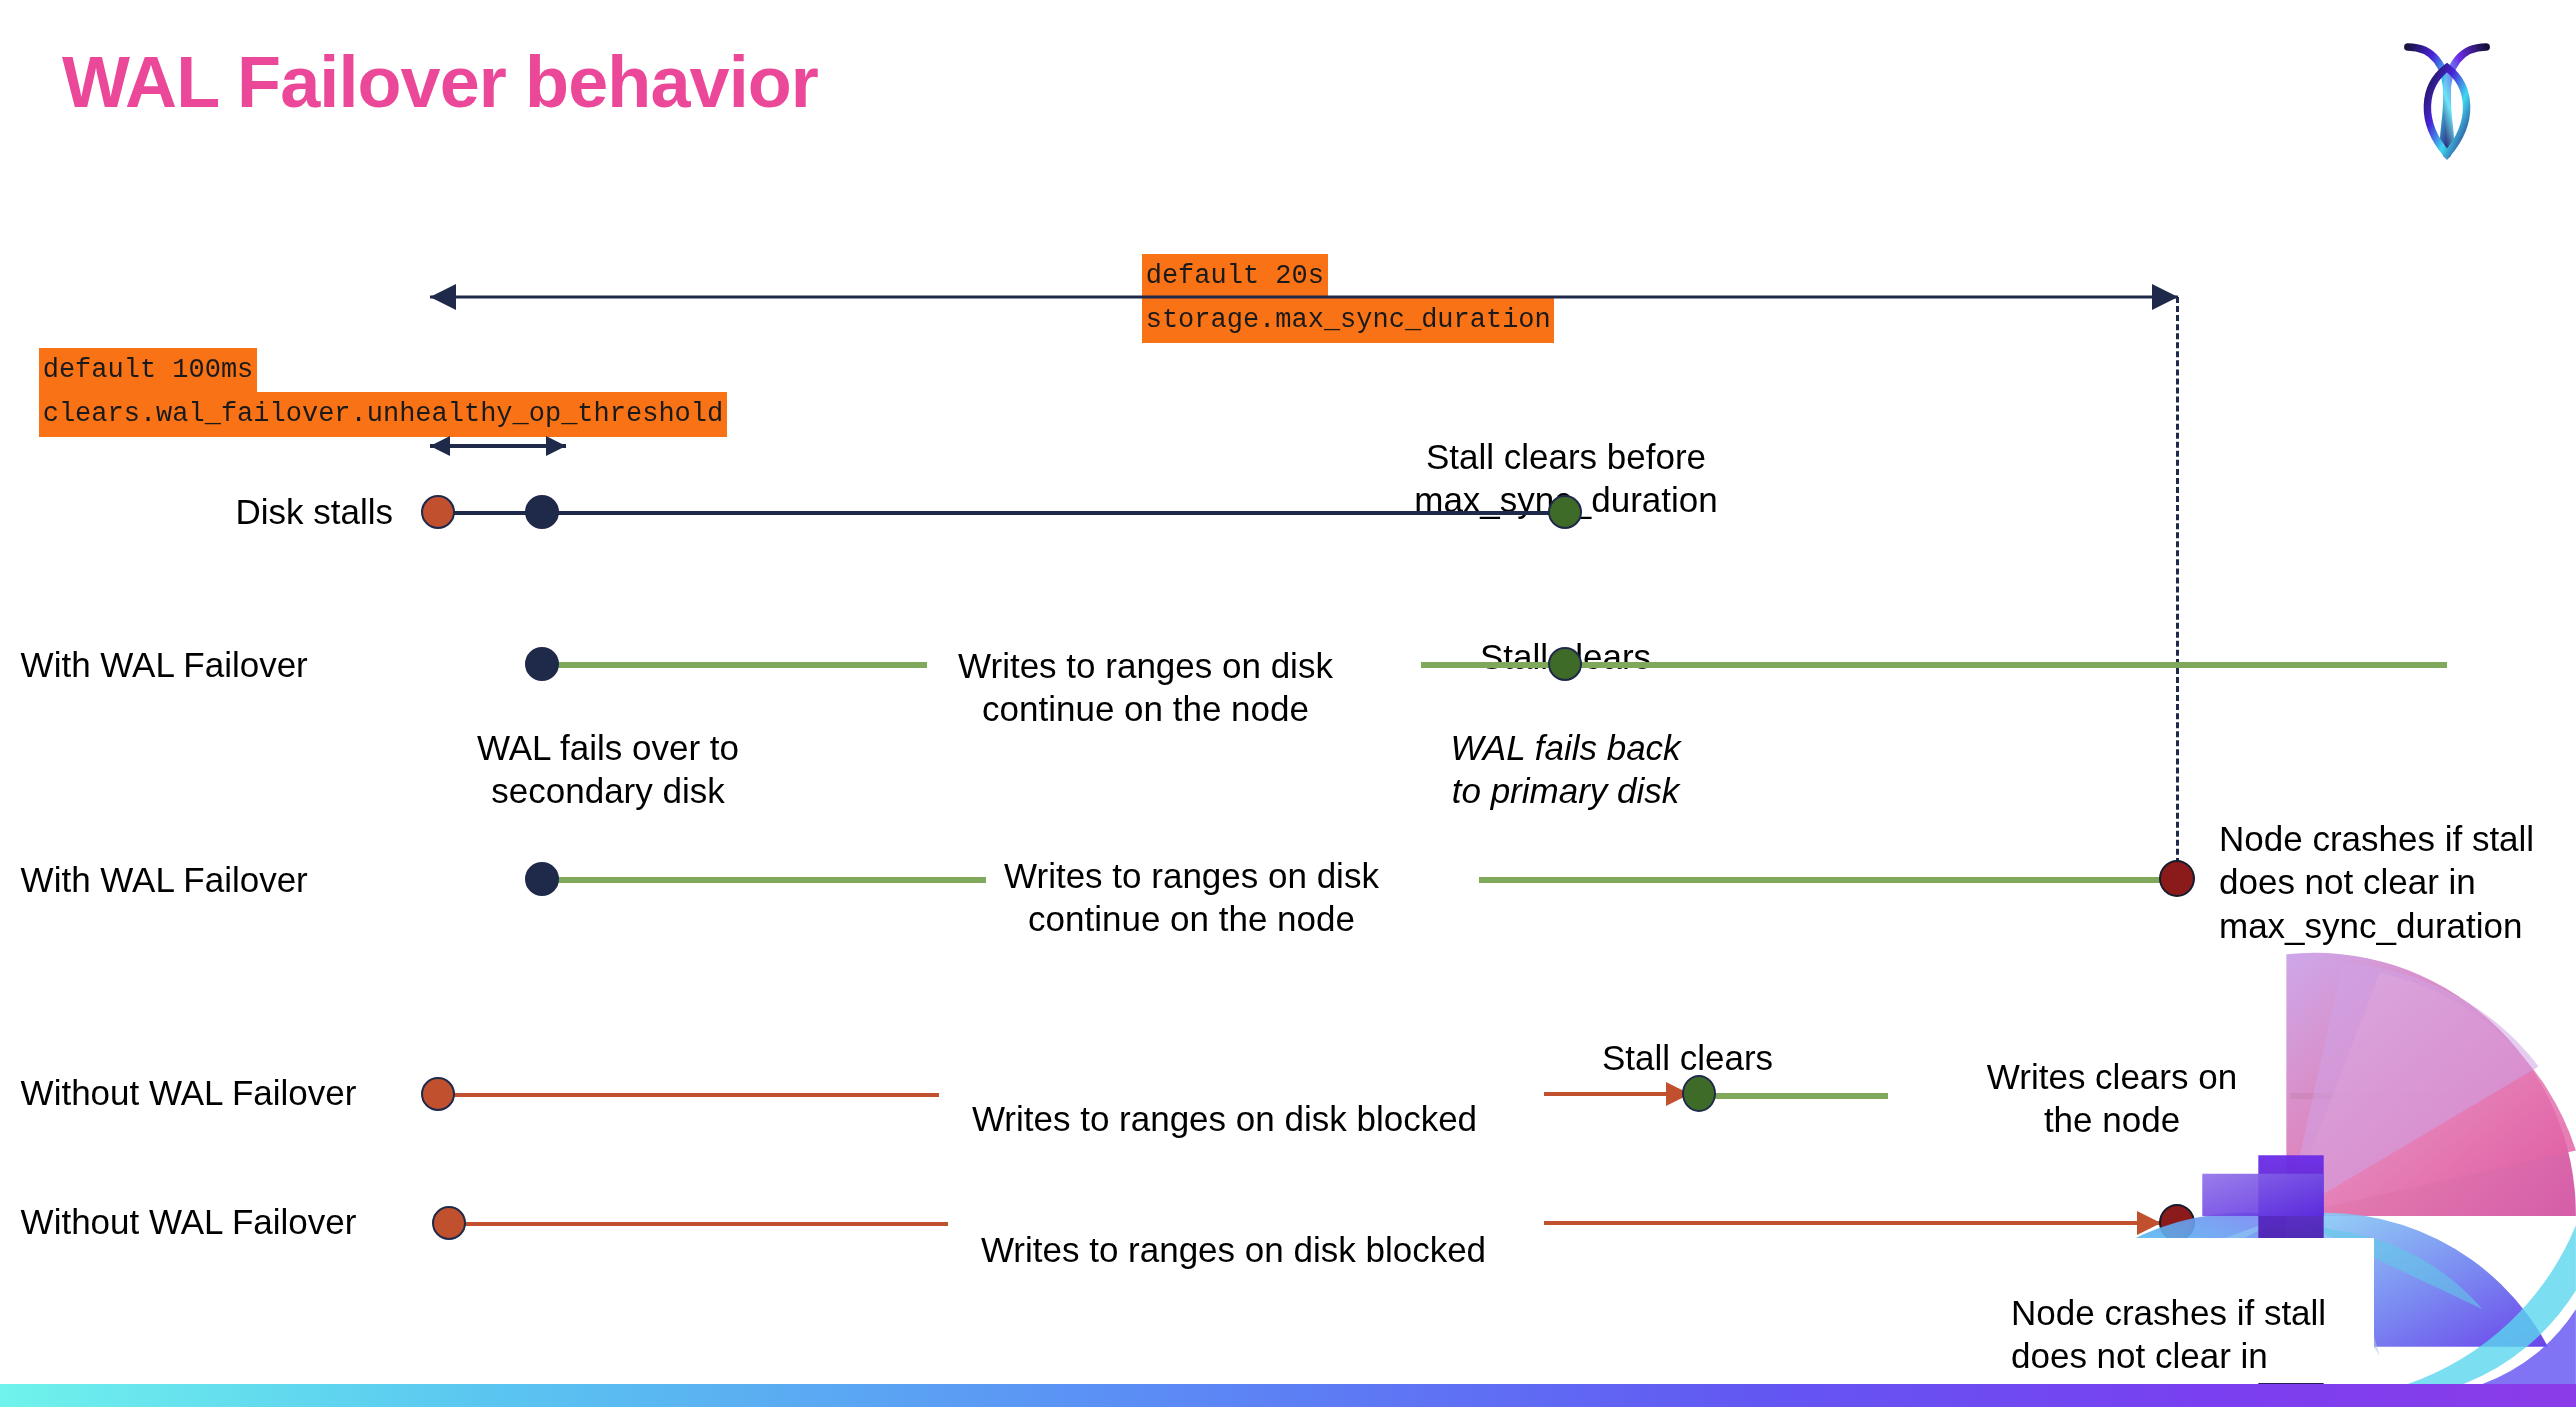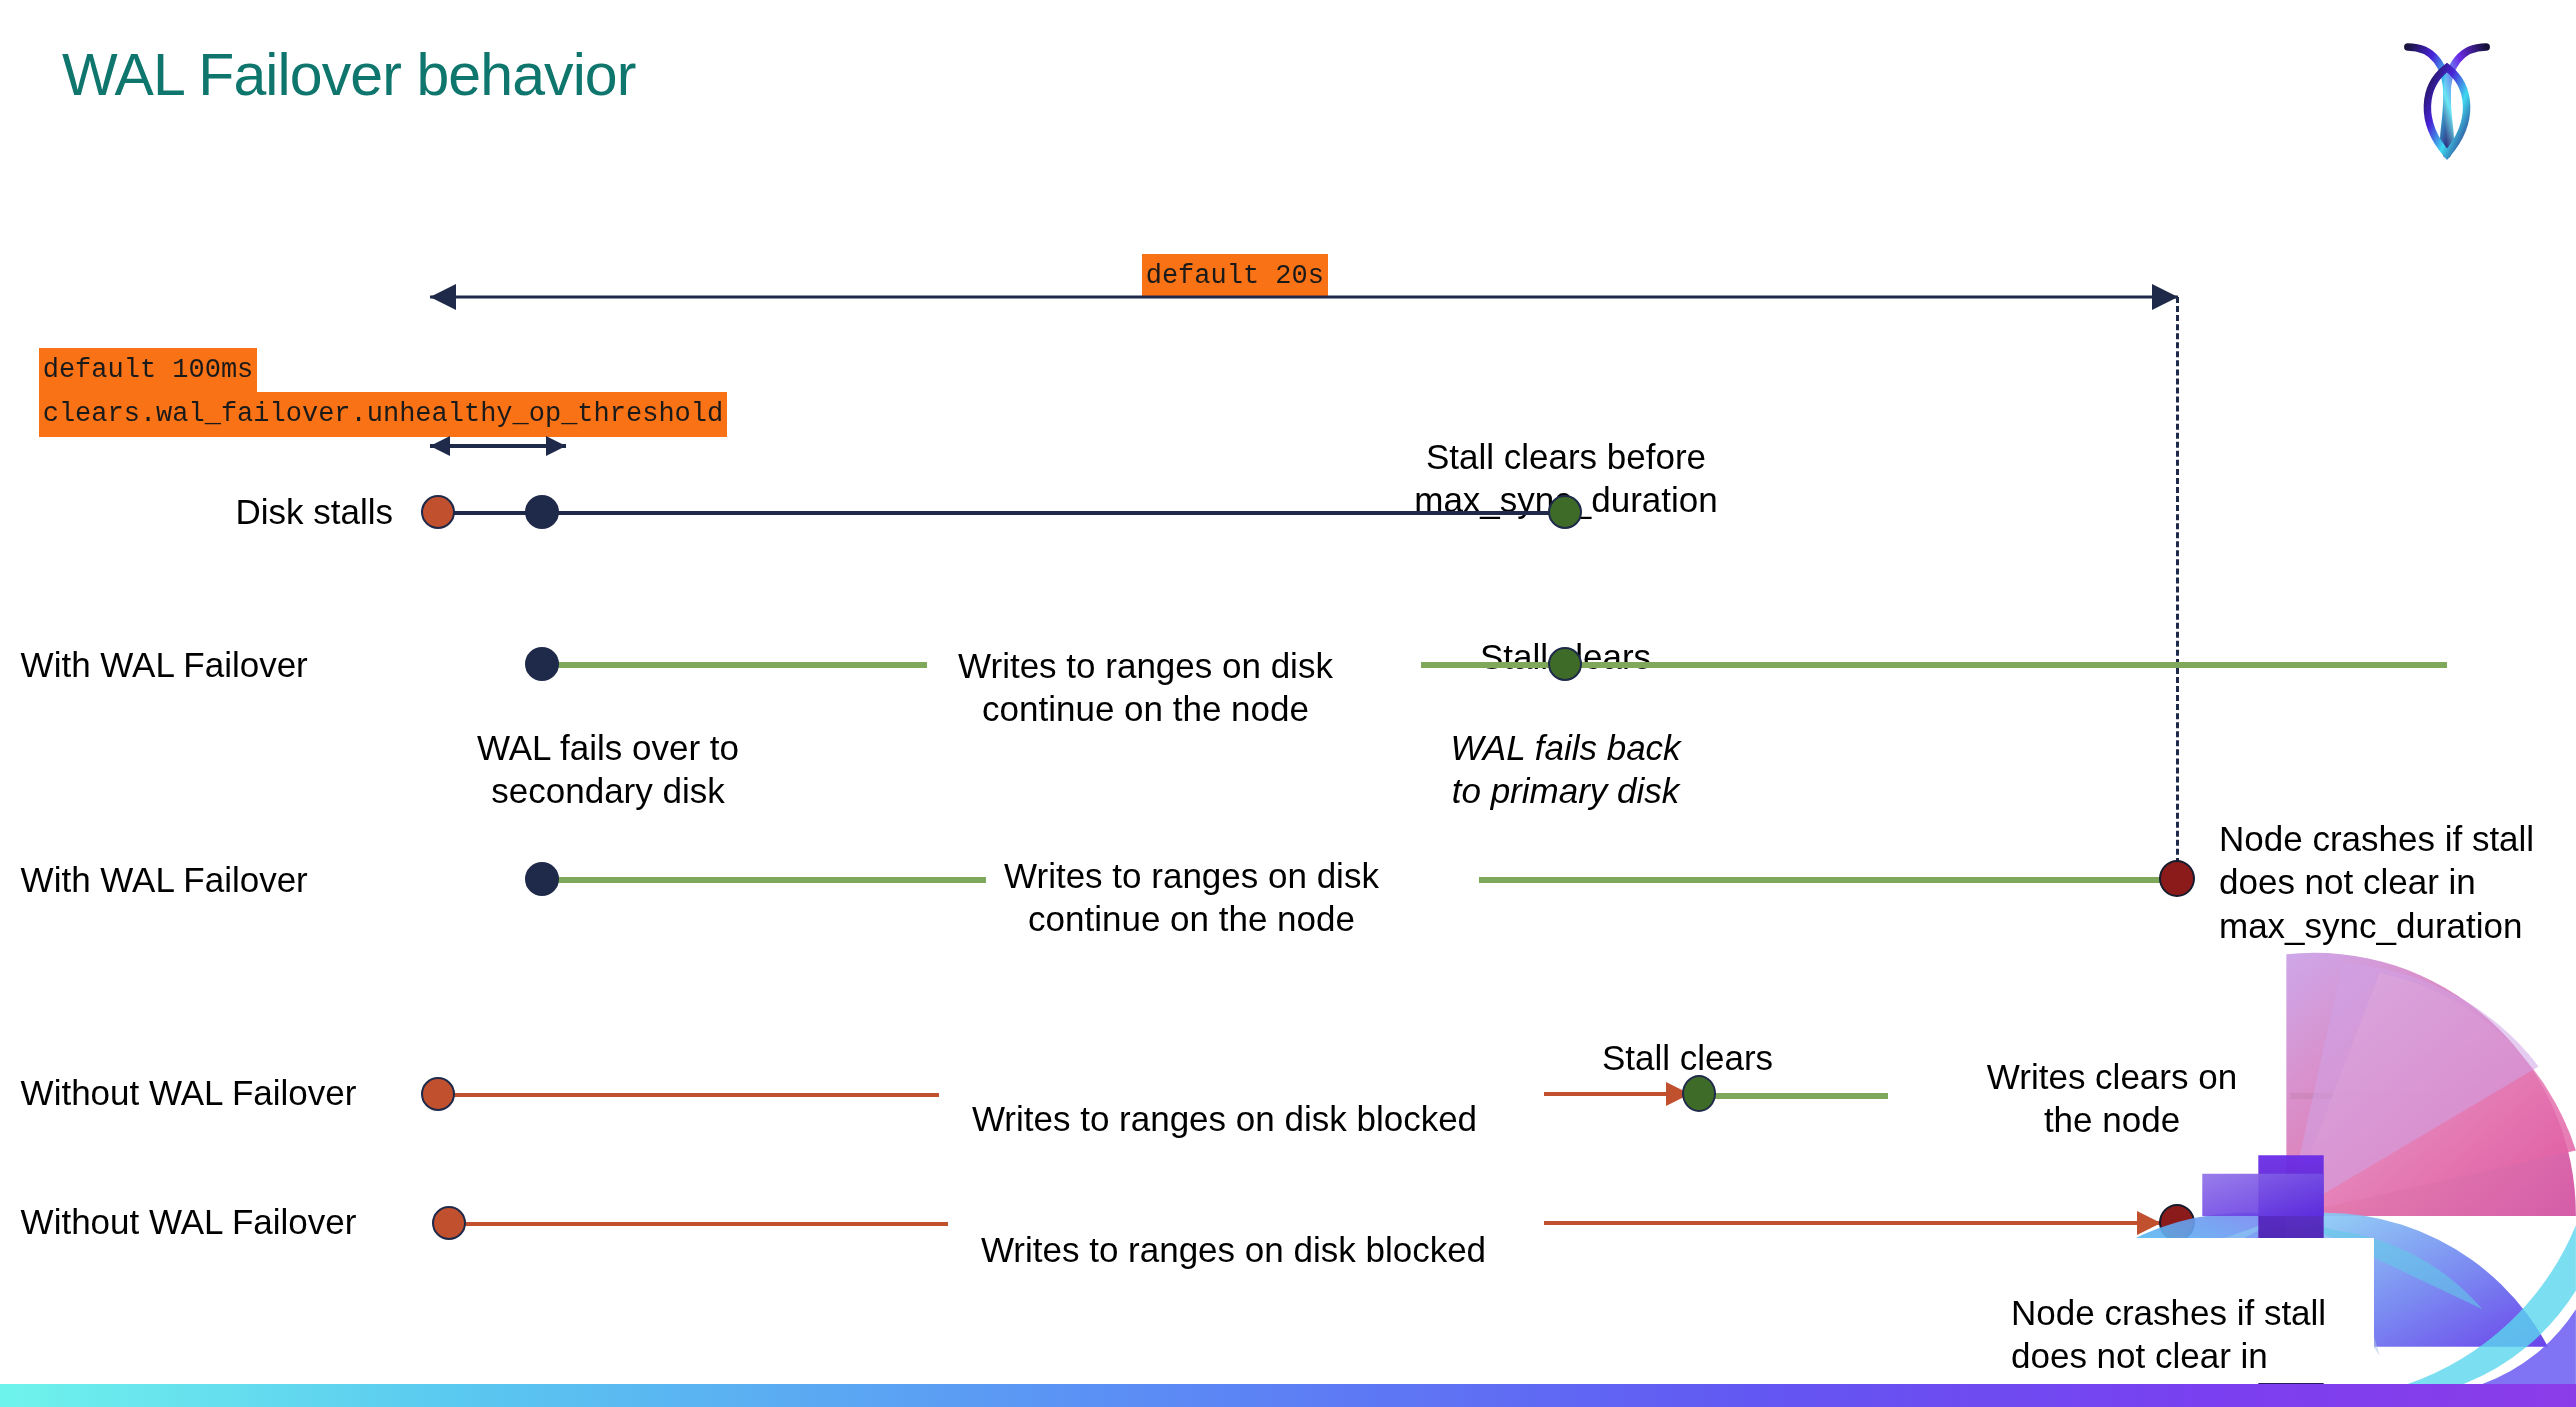--- a/index.html
+++ b/index.html
@@ -6,21 +6,21 @@
   html,body{margin:0;padding:0;background:#fff;}
   body{
     font-family:"Liberation Sans", sans-serif;
     width:2576px;height:1408px;position:relative;overflow:hidden;
   }
   #slide{position:absolute;inset:0;background:#ffffff;overflow:hidden;}
 
   
   .title{
     position:absolute;left:62px;top:45px;
-    font-size:59px;font-weight:normal;color:#0f766e;
+    font-size:72px;font-weight:bold;color:#ec4899;
     letter-spacing:-0.9px;line-height:1.05;white-space:nowrap;
   }
 
   
   .logo{position:absolute;left:2391px;top:28px;width:112px;height:136px;}
 
   
   .code{
     position:absolute;
     font-family:"Liberation Mono", monospace;
@@ -102,20 +102,21 @@
         </linearGradient>
       </defs>
       <path d="M18 20 C 45 20, 60 40, 60 72 C 60 104, 52 122, 60 135" fill="none" stroke="url(#lg1)" stroke-width="8" stroke-linecap="round"></path>
       <path d="M102 20 C 75 20, 60 40, 60 72 C 60 104, 68 122, 60 135" fill="none" stroke="url(#lg2)" stroke-width="8" stroke-linecap="round"></path>
       <path d="M60 42 C 86 62, 90 100, 60 135 C 30 100, 34 62, 60 42 Z" fill="none" stroke="url(#lg1)" stroke-width="8"></path>
     </svg>
   </div>
 
   <div class="code" style="left:1142px;top:254px;">
     <span>default 20s</span><br>
+    <span>storage.max_sync_duration</span>
   </div>
 
   <div class="arrowline" style="left:430px;top:284px;width:1748px;height:26px;">
     <div class="shaft" style="width:1748px;"></div>
     <div class="ahead left"></div>
     <div class="ahead right"></div>
   </div>
 
   <div class="dashed" style="left:2176px;top:297px;height:585px;"></div>
 

